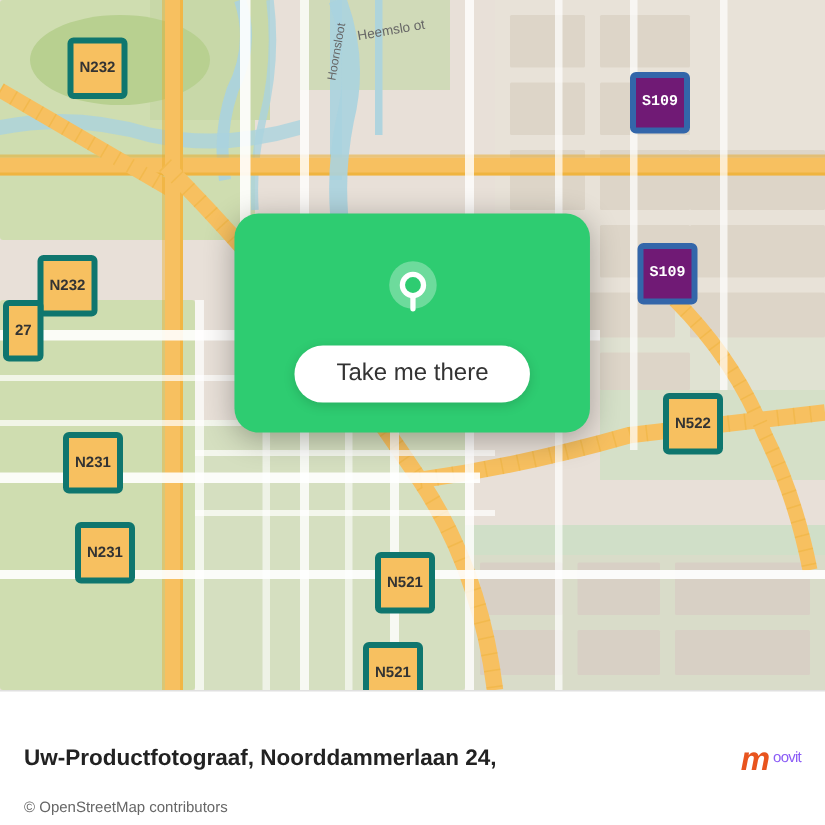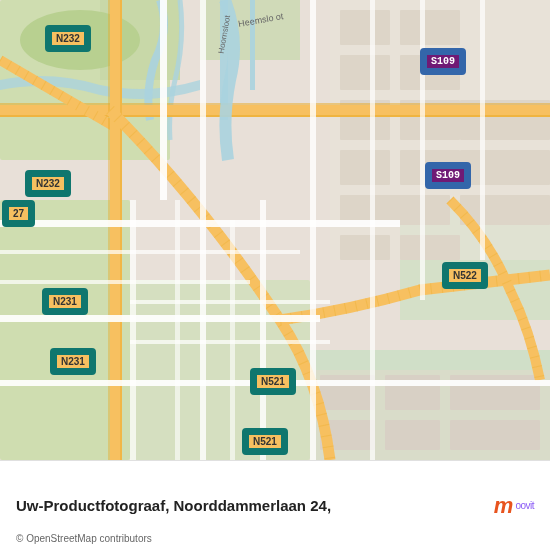--- a/index.html
+++ b/index.html
@@ -16,25 +16,25 @@
       width: 550px;
       height: 460px;
       overflow: hidden;
       background: #e8e0d8;
     }
 
     
     .road-badge {
       position: absolute;
       background: #f7c060;
-      border: 7px solid #0f766e;
+      border: 4px solid #0f766e;
       border-radius: 4px;
       font-size: 10px;
       font-weight: bold;
-      padding: 1px 4px;
+      padding: 11px 4px;
       color: #333;
       white-space: nowrap;
       z-index: 10;
     }
     .road-badge.blue {
       background: #701a75;
       border-color: #3366aa;
       color: white;
       font-family: Liberation Mono, monospace;
     }
@@ -240,20 +240,30 @@
   <div class="road-badge" style="left:50px;top:348px;">N231</div>
   <div class="road-badge" style="left:250px;top:368px;">N521</div>
   <div class="road-badge" style="left:242px;top:428px;">N521</div>
   <div class="road-badge" style="left:442px;top:262px;">N522</div>
   <div class="road-badge blue" style="left:420px;top:48px;">S109</div>
   <div class="road-badge blue" style="left:425px;top:162px;">S109</div>
 
   <div style="position:absolute;top:15px;left:238px;font-size:9px;color:#666;transform:rotate(-10deg);white-space:nowrap;">Heemslo ot</div>
   <div style="position:absolute;top:30px;left:205px;font-size:8px;color:#666;transform:rotate(-80deg);white-space:nowrap;">Hoornsloot</div>
 
+  <div class="map-popup">
+
+    <svg class="popup-pin" viewBox="0 0 44 50" xmlns="http://www.w3.org/2000/svg">
+      <circle cx="22" cy="20" r="18" fill="white" opacity="0.3"></circle>
+      <circle cx="22" cy="20" r="10" fill="white"></circle>
+      <circle cx="22" cy="20" r="6" fill="#2ecc71"></circle>
+      <path d="M22,30 Q22,30 22,38" stroke="white" stroke-width="4" stroke-linecap="round"></path>
+    </svg>
+    <button class="popup-button">Take me there</button>
+  </div>
 </div>
 
 <div class="info-bar">
   <div class="info-text">
     <div class="info-title">Uw-Productfotograaf, Noorddammerlaan 24,</div>
   </div>
   <div class="moovit-logo">
     <span class="moovit-m">m</span>
     <span class="moovit-text">oovit</span>
   </div>

